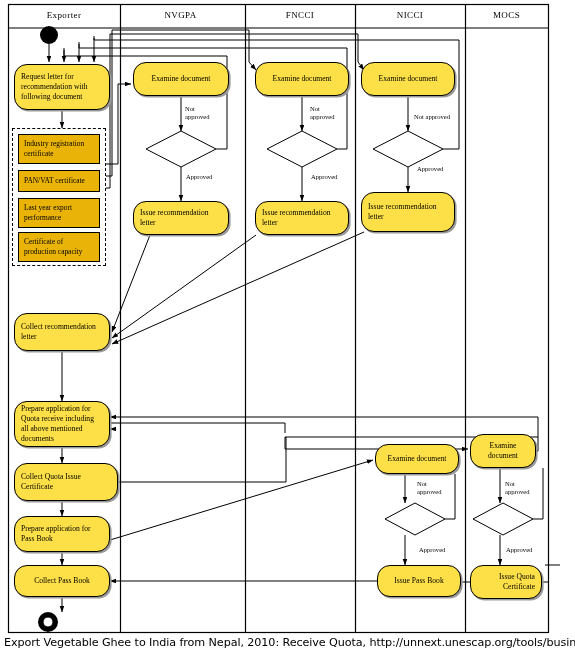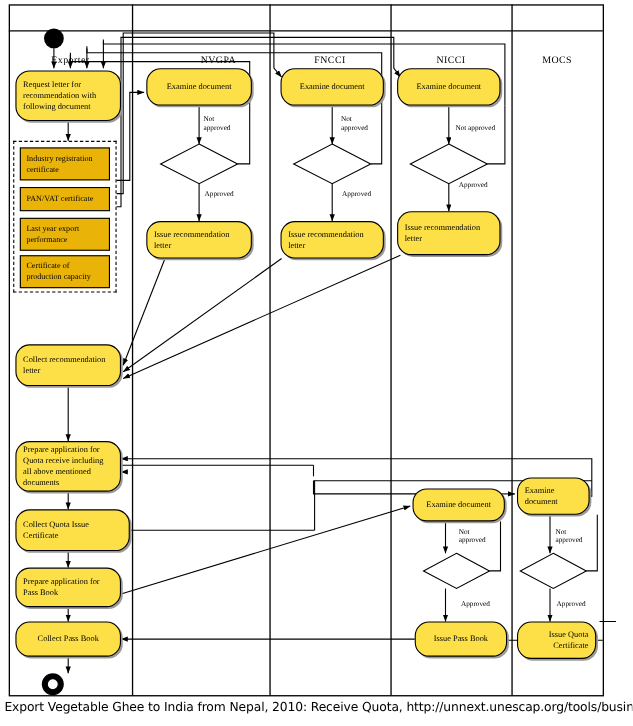--- a/index.html
+++ b/index.html
@@ -2,26 +2,26 @@
 <html><head>
 <meta charset="utf-8">
 <style>
   html,body{margin:0;padding:0;background:#fff;}
   body{font-family:"Liberation Serif",serif;}
   #root{position:relative;width:575px;height:660px;overflow:hidden;background:#fff;}
   #canvas{position:absolute;left:0;top:0;width:575px;height:660px;}
   .cap{position:absolute;left:4px;top:636px;width:571px;font-family:"DejaVu Sans",sans-serif;
        font-size:11.2px;color:#000;white-space:nowrap;letter-spacing:-0.1px;}
   .lane-hd{position:absolute;font-size:9px;color:#000;text-align:center;
-           font-family:"Liberation Serif",serif;letter-spacing:.4px;margin-top:39px;}
+           font-family:"Liberation Serif",serif;letter-spacing:.4px;}
   .node{position:absolute;box-sizing:border-box;border:1px solid #000;background:#fde047;
         display:flex;align-items:center;font-size:7.6px;line-height:1.35;color:#000;
         padding:2px 6px;box-shadow:1.6px 1.6px 0 0 #9a9a9a;}
   .node.rr{border-radius:13px;}
-  .node.ctr{justify-content:center;}
+  .node.ctr{justify-content:center;text-align:center;}
   .docbox{position:absolute;box-sizing:border-box;border:1px solid #000;background:#eab308;
           display:flex;align-items:center;font-size:7.4px;line-height:1.35;color:#000;padding:2px 5px;}
   .dashwrap{position:absolute;box-sizing:border-box;border:1.4px dashed #000;background:transparent;}
   .lbl{position:absolute;font-size:6.6px;color:#000;line-height:1.25;font-family:"Liberation Serif",serif;}
 </style>
 </head>
 <body>
 
 <div id="root">
   <svg id="canvas" viewBox="0 0 575 660" xmlns="http://www.w3.org/2000/svg">
@@ -93,21 +93,21 @@
       <polyline points="405,535 405,565" fill="none" stroke="#000000" stroke-width="1" marker-end="url(#ar)"></polyline>
       <polyline points="445,519 455,519 455,474" fill="none" stroke="#000000" stroke-width="1"></polyline>
       <polyline points="500,468 500,503" fill="none" stroke="#000000" stroke-width="1" marker-end="url(#ar)"></polyline>
       <polyline points="500,535 500,565" fill="none" stroke="#000000" stroke-width="1" marker-end="url(#ar)"></polyline>
       <polyline points="533,519 543,519 543,468" fill="none" stroke="#000000" stroke-width="1"></polyline>
       <polyline points="377,581 110,581" fill="none" stroke="#000000" stroke-width="1" marker-end="url(#ar)"></polyline>
       <polyline points="470,582 455,582" fill="none" stroke="#000000" stroke-width="1"></polyline>
     </svg>
   <div id="overlay">
       <div class="lane-hd" style="left: 8px; top: 10px; width: 112px;">Exporter</div>
-      <div class="lane-hd" style="left: 136px; top: 10px; width: 125px;">NVGPA</div>
+      <div class="lane-hd" style="left: 118px; top: 10px; width: 125px;">NVGPA</div>
       <div class="lane-hd" style="left: 245px; top: 10px; width: 110px;">FNCCI</div>
       <div class="lane-hd" style="left: 355px; top: 10px; width: 110px;">NICCI</div>
       <div class="lane-hd" style="left: 465px; top: 10px; width: 83px;">MOCS</div>
       <div class="node rr" style="left: 14px; top: 64px; width: 96px; height: 46px;">
         <span>Request letter for recommendation with following document</span>
       </div>
       <div class="dashwrap" style="left: 12px; top: 128px; width: 94px; height: 138px;"></div>
       <div class="docbox" style="left: 18px; top: 134px; width: 82px; height: 30px;">
         <span>Industry registration certificate</span>
       </div>

